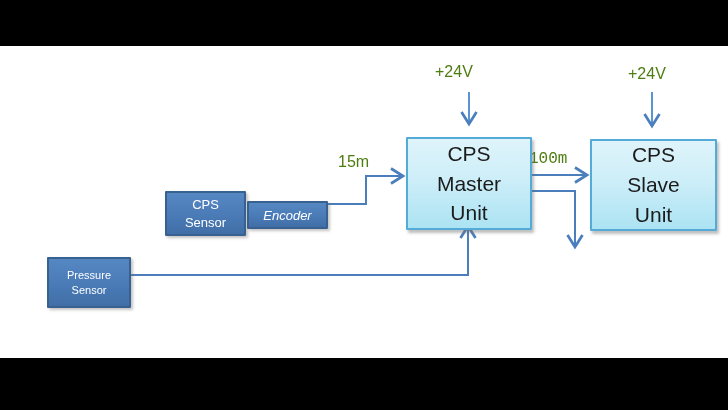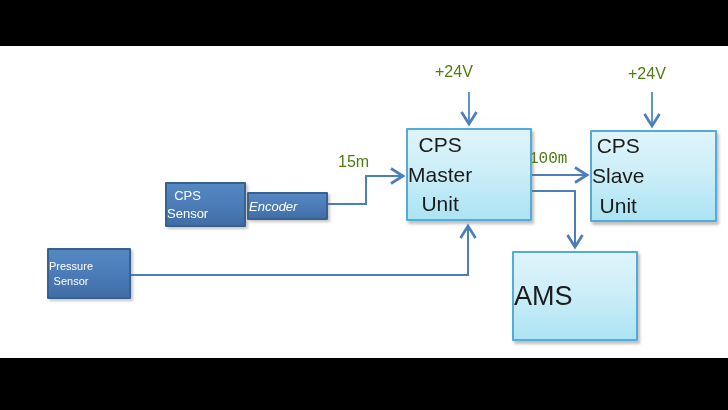--- a/index.html
+++ b/index.html
@@ -4,21 +4,21 @@
 <style>
   html,body{margin:0;padding:0;}
   body{
     width:728px;height:410px;background:#000;position:relative;overflow:hidden;
     font-family:"Liberation Sans", sans-serif;
   }
   .canvas{
     position:absolute;left:0;top:46px;width:728px;height:312px;background:#ffffff;
   }
   .wires{position:absolute;left:0;top:0;width:728px;height:312px;}
-  .box{position:absolute;box-sizing:border-box;display:flex;align-items:center;text-align:center;}
+  .box{position:absolute;box-sizing:border-box;display:flex;align-items:center;justify-content:center;text-align:center;margin-top:9px;}
   .light-box{
     background:linear-gradient(180deg,#dff4fb 0%,#cdeef8 45%,#ace3f3 100%);
     border:2px solid #54abd7;
     color:#1b1b1b;
     box-shadow:2px 3px 3px rgba(110,110,110,0.45);
     border-radius:1px;
   }
   .dark-box{
     background:linear-gradient(180deg,#5587c3 0%,#4a7bb7 55%,#416ea6 100%);
     border:2px solid #38618f;
@@ -85,23 +85,20 @@
 Master
 Unit</span>
   </div>
 
   <div id="cps-slave" class="box light-box">
     <span class="multiline">CPS
 Slave
 Unit</span>
   </div>
 
-  <div id="ams" class="box light-box">
-    <span class="multiline">AMS</span>
-  </div>
 
   <div id="lbl-15m" class="lbl">15m</div>
 
   <div id="lbl-100m" class="lbl">100m</div>
 
   <div id="lbl-24v-master" class="lbl">+24V</div>
 
   <div id="lbl-24v-slave" class="lbl">+24V</div>
 
 </div>

